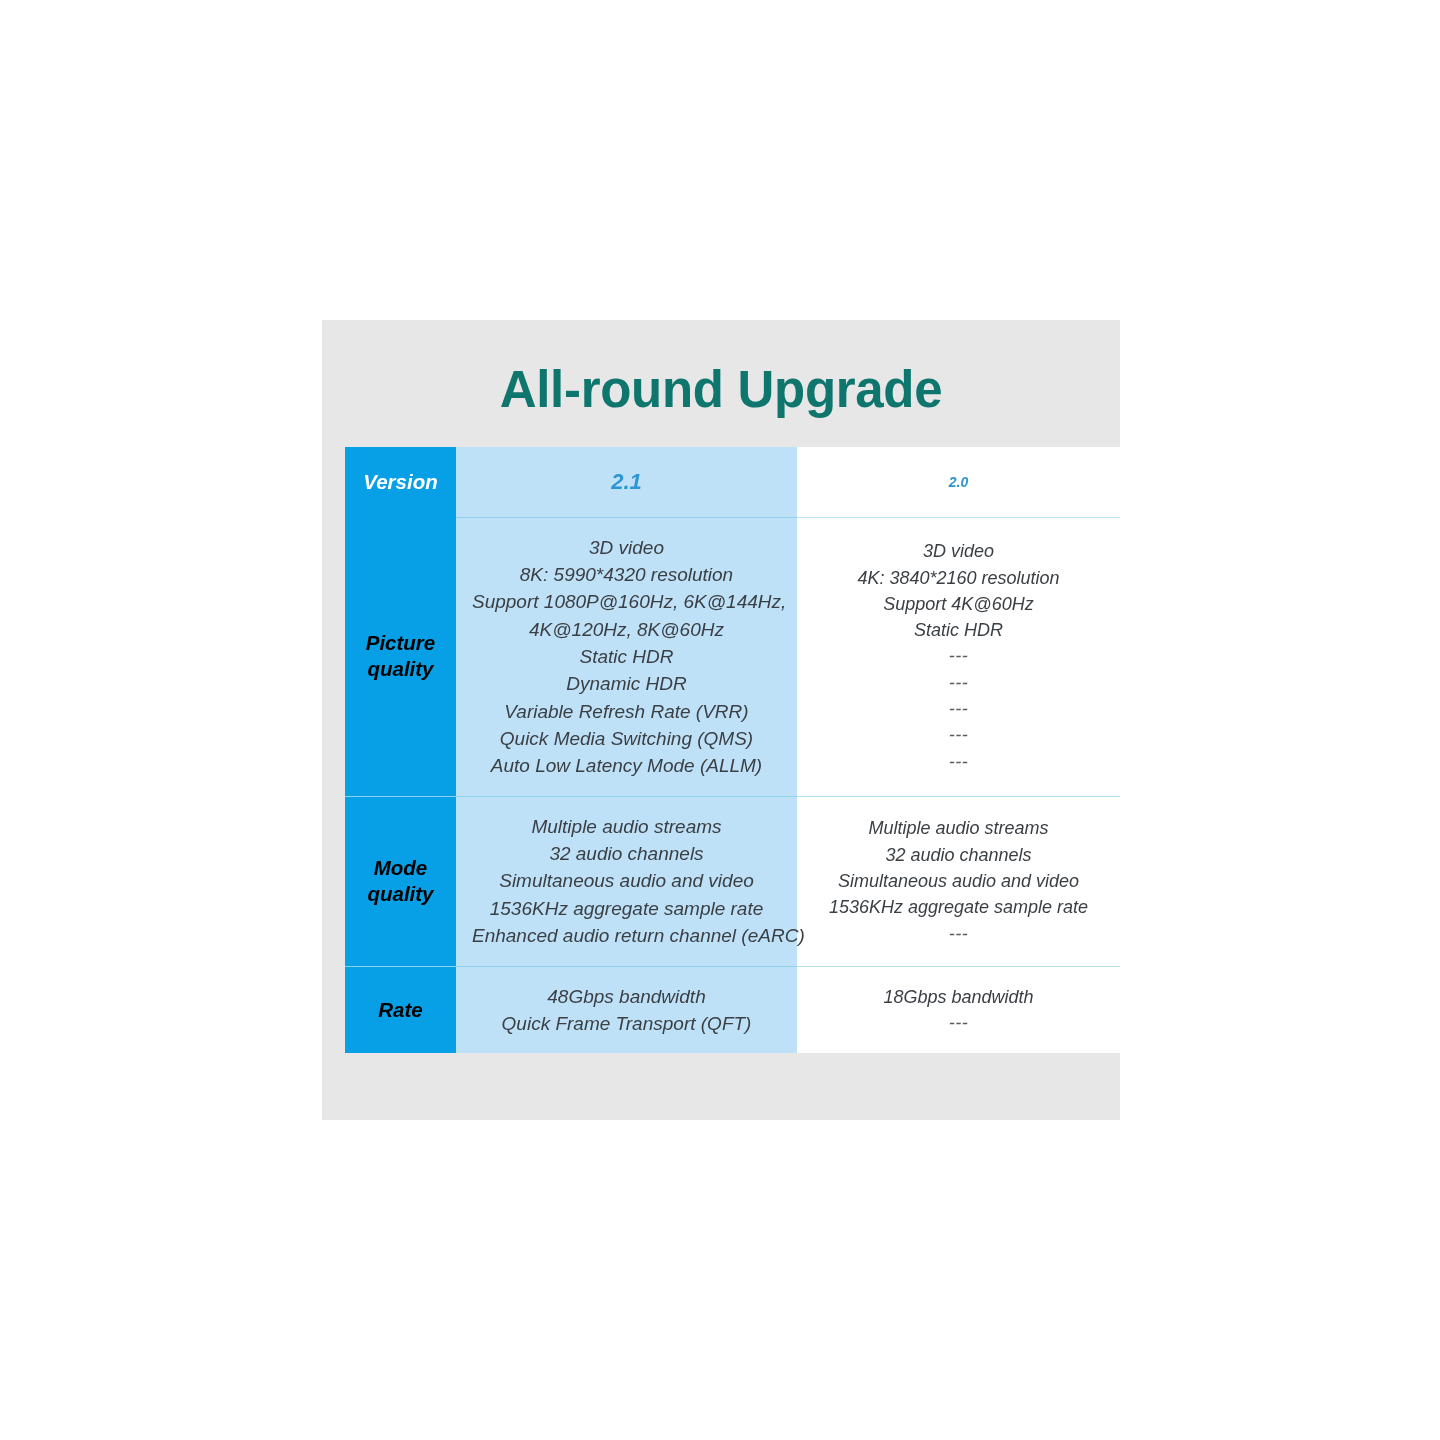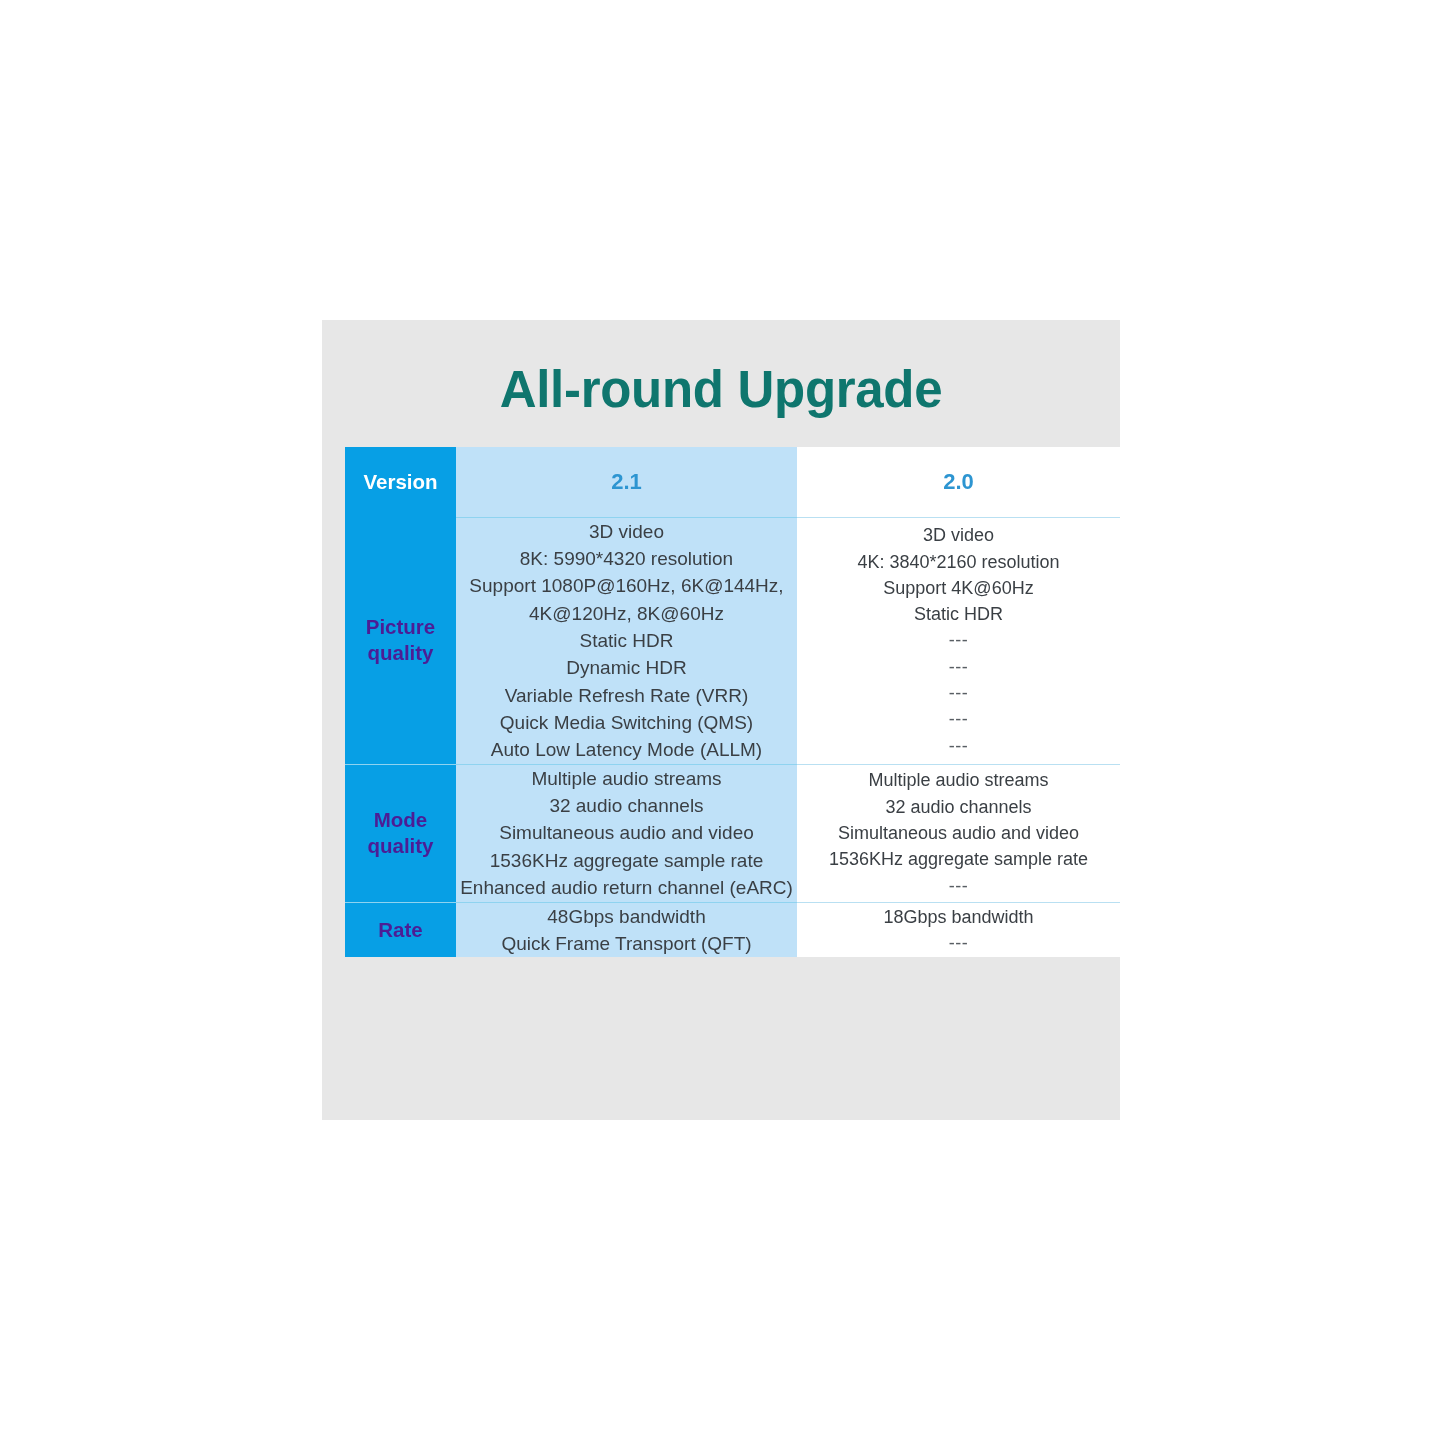--- a/index.html
+++ b/index.html
@@ -51,34 +51,35 @@
   .spec-table {
     position: absolute;
     left: 23px;
     top: 127px;
     width: 775px;
     border-collapse: collapse;
     table-layout: fixed;
   }
 
   .spec-table td {
-    padding: 0;
+    padding: 16px;
     vertical-align: middle;
     box-sizing: border-box;
+    font-style: italic;
   }
 
   
   .col-label  { width: 111px; }
   .col-v21    { width: 341px; }
   .col-v20    { width: 323px; }
 
   
   .cell-label {
     background: #079fe5;
-    color: #4c1d95;
+    color: #000000;
     font-weight: bold;
     font-size: 20.5px;
     line-height: 1.28;
     text-align: center;
     border-top: 1px solid #8fd3f0;
   }
   .cell-label.first { border-top: none; }
 
   
   .hdr-label {
@@ -95,21 +96,21 @@
     font-weight: bold;
     font-size: 22px;
     text-align: center;
     height: 70px;
     margin-top: 24px;
   }
   .hdr-v20 {
     background: #ffffff;
     color: #2d95d1;
     font-weight: bold;
-    font-size: 22px;
+    font-size: 14px;
     text-align: center;
     height: 70px;
   }
 
   
   .cell-v21 {
     background: #bfe1f8;
     color: #3a3f44;
     font-size: 19px;
     line-height: 1.44;

